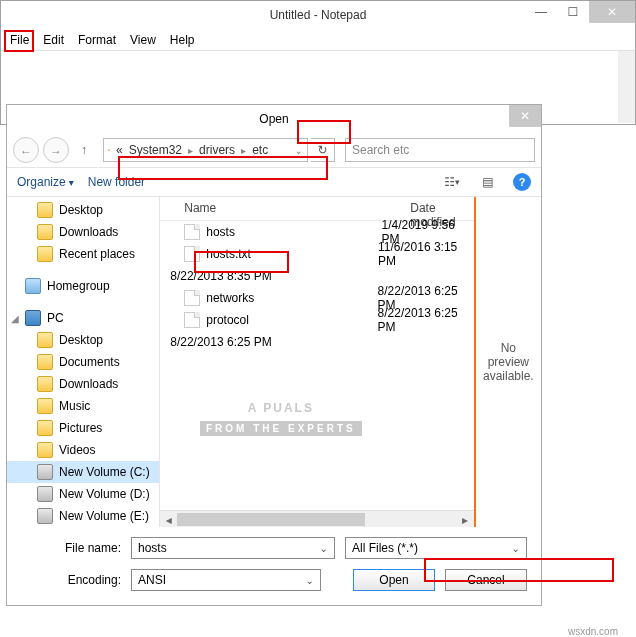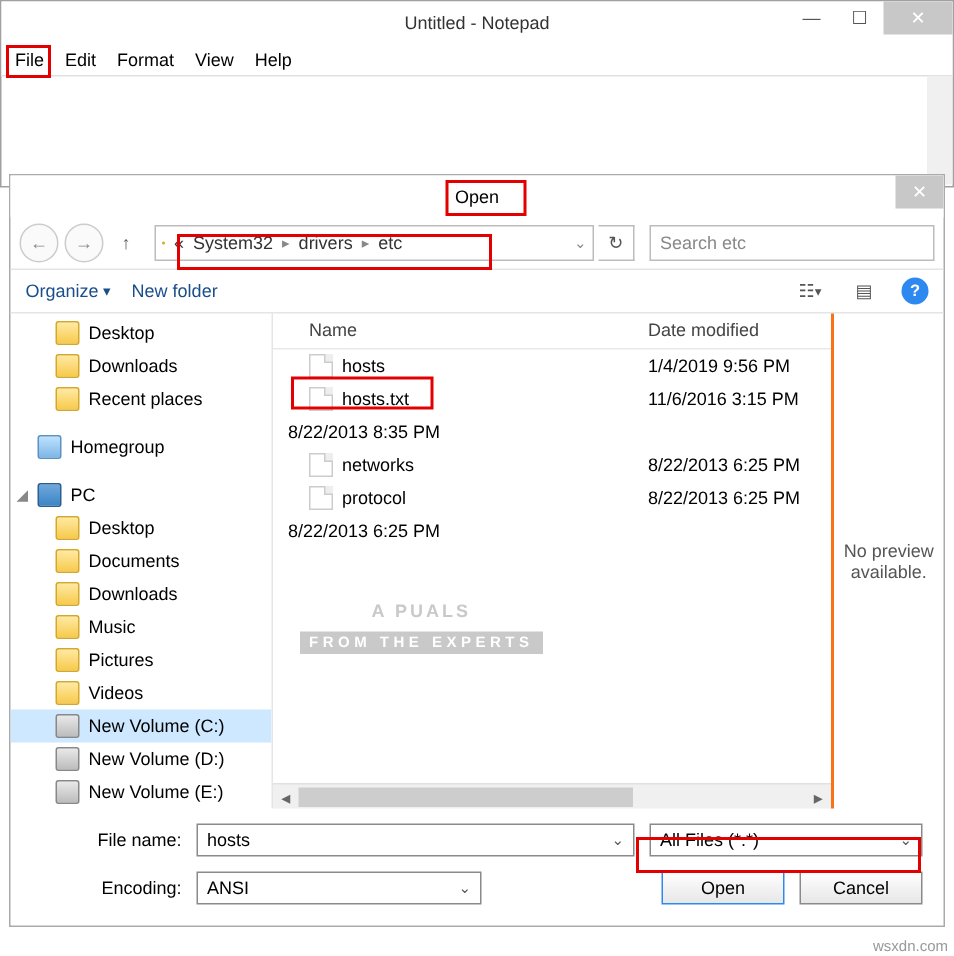--- a/index.html
+++ b/index.html
@@ -8,21 +8,21 @@
 .np-title{height:28px;background:#fff;display:flex;align-items:center;position:relative}
 .np-title-text{position:absolute;left:0;right:0;text-align:center;font-size:12px;color:#333}
 .win-btns{position:absolute;right:0;top:0;display:flex}
 .win-btn{width:32px;height:22px;display:flex;align-items:center;justify-content:center;color:#555}
 .win-btn.close{background:#c8c8c8;color:#fff;width:46px}
 .np-menu{height:22px;background:#fff;border-bottom:1px solid #e0e0e0;display:flex;align-items:flex-end;padding:0 2px}
 .np-menu-item{padding:3px 7px;color:#000;cursor:default}
 .np-body{position:relative;height:72px}
 .np-scroll{position:absolute;right:0;top:0;width:17px;height:100%;background:#f0f0f0}
 .redbox{border:2px solid #e20000;position:absolute;pointer-events:none}
-.open-win{position:absolute;left:6px;top:116px;width:624px;border:1px solid #aaa;background:#fff}
+.open-win{position:absolute;left:6px;top:104px;width:536px;border:1px solid #aaa;background:#fff}
 .open-title{height:28px;background:#fff;display:flex;align-items:center;justify-content:center;position:relative}
 .open-title .win-btn.close{position:absolute;right:0;top:0;height:22px;background:#c8c8c8;width:32px}
 .nav-row{height:34px;display:flex;align-items:center;padding:0 6px;gap:4px}
 .nav-btn{width:26px;height:26px;border:1px solid #ccc;border-radius:50%;display:flex;align-items:center;justify-content:center;color:#888;background:#fafafa}
 .nav-up{width:22px;height:22px;display:flex;align-items:center;justify-content:center;color:#555}
 .addr{flex:1;height:24px;border:1px solid #bcbcbc;display:flex;align-items:center;padding:0 4px;gap:6px;margin:0 4px}
 .addr .crumb{color:#333}
 .addr .sep{color:#888;font-size:10px}
 .refresh{width:24px;height:24px;border:1px solid #bcbcbc;border-left:none;display:flex;align-items:center;justify-content:center;color:#555;margin-left:-5px}
 .search{width:190px;height:24px;border:1px solid #bcbcbc;display:flex;align-items:center;padding:0 6px;color:#888;margin-left:6px}
@@ -60,21 +60,21 @@
 .preview{width:75px;border-left:2px solid #f97316;display:flex;align-items:center;justify-content:center;padding:6px;text-align:center;color:#555}
 .bottom{padding:10px 14px 14px;display:flex;flex-direction:column;gap:10px}
 .brow{display:flex;align-items:center;gap:10px}
 .brow label{width:100px;text-align:right;color:#000}
 .inp{height:22px;border:1px solid #8a8a8a;background:#fff;display:flex;align-items:center;padding:0 6px;justify-content:space-between}
 .inp .dd{color:#555;font-size:10px}
 .btn{height:22px;min-width:82px;border:1px solid #8a8a8a;background:linear-gradient(#fefefe,#e7e7e7);display:flex;align-items:center;justify-content:center;padding:0 12px}
 .btn.def{border-color:#2d89ef}
 .watermark{position:absolute;left:200px;top:385px;color:#c9c9c9;font-size:30px;font-weight:800;letter-spacing:2px;text-align:center;pointer-events:none}
 .watermark .sub{display:block;font-size:10px;letter-spacing:3px;background:#c9c9c9;color:#fff;padding:2px 6px;margin-top:2px}
-.footer{position:absolute;bottom:0;right:4px;font-size:10px;color:#999}
+.footer{position:absolute;bottom:0;right:18px;font-size:10px;color:#999}
 </style>
 </head>
 <body>
 
 <div class="notepad-win">
   <div class="np-title">
     <span class="np-title-text">Untitled - Notepad</span>
     <div class="win-btns">
       <div class="win-btn">—</div>
       <div class="win-btn">☐</div>

